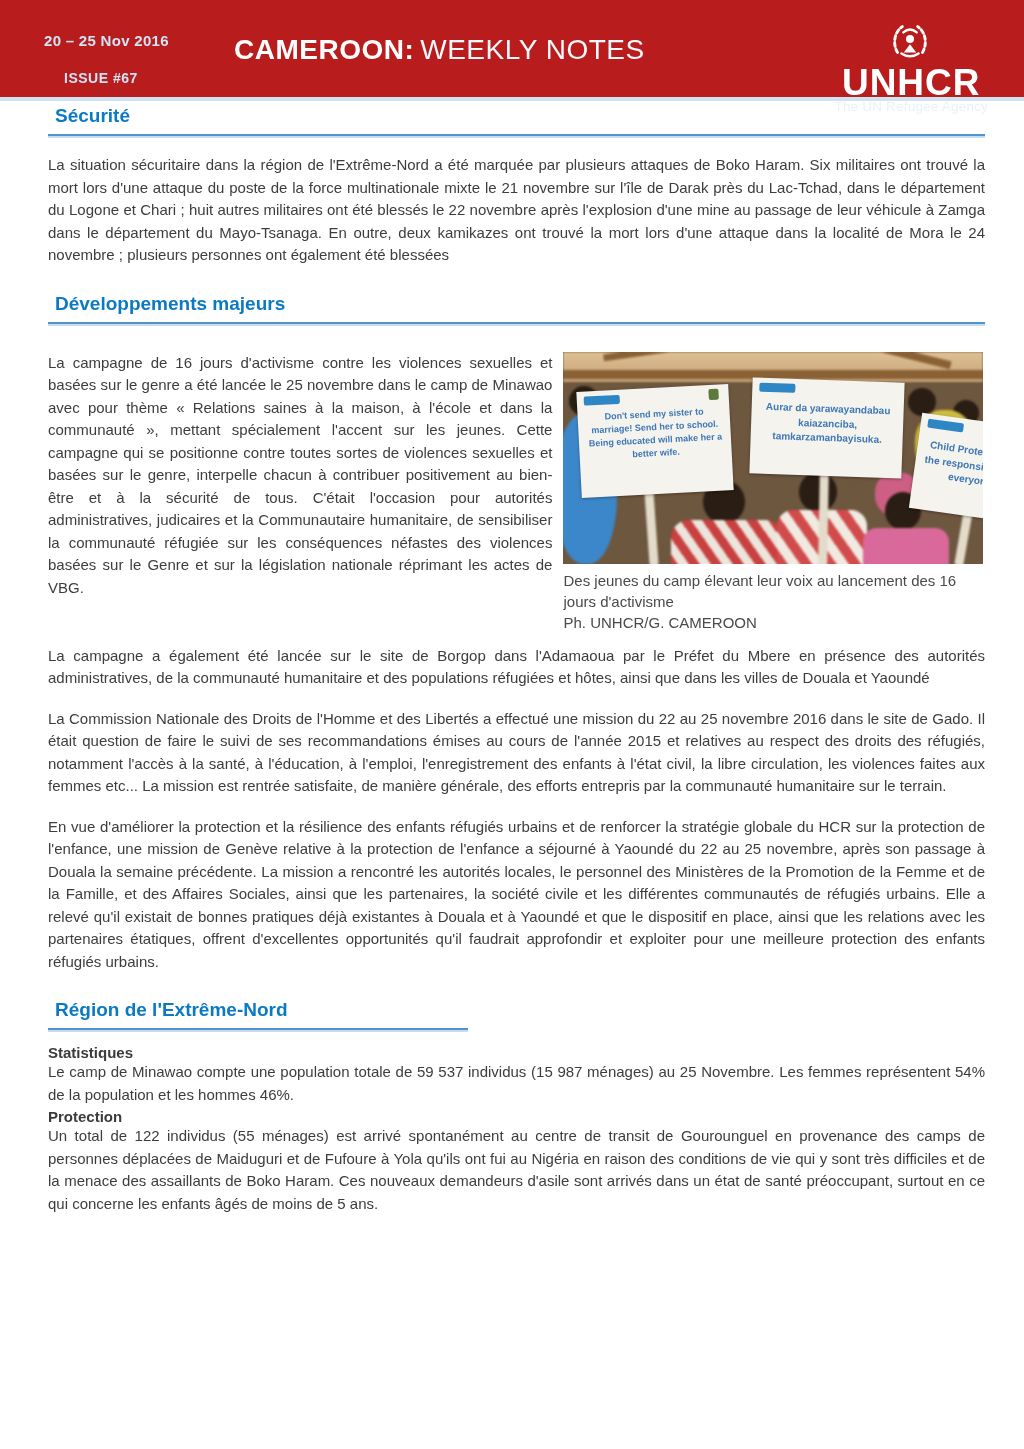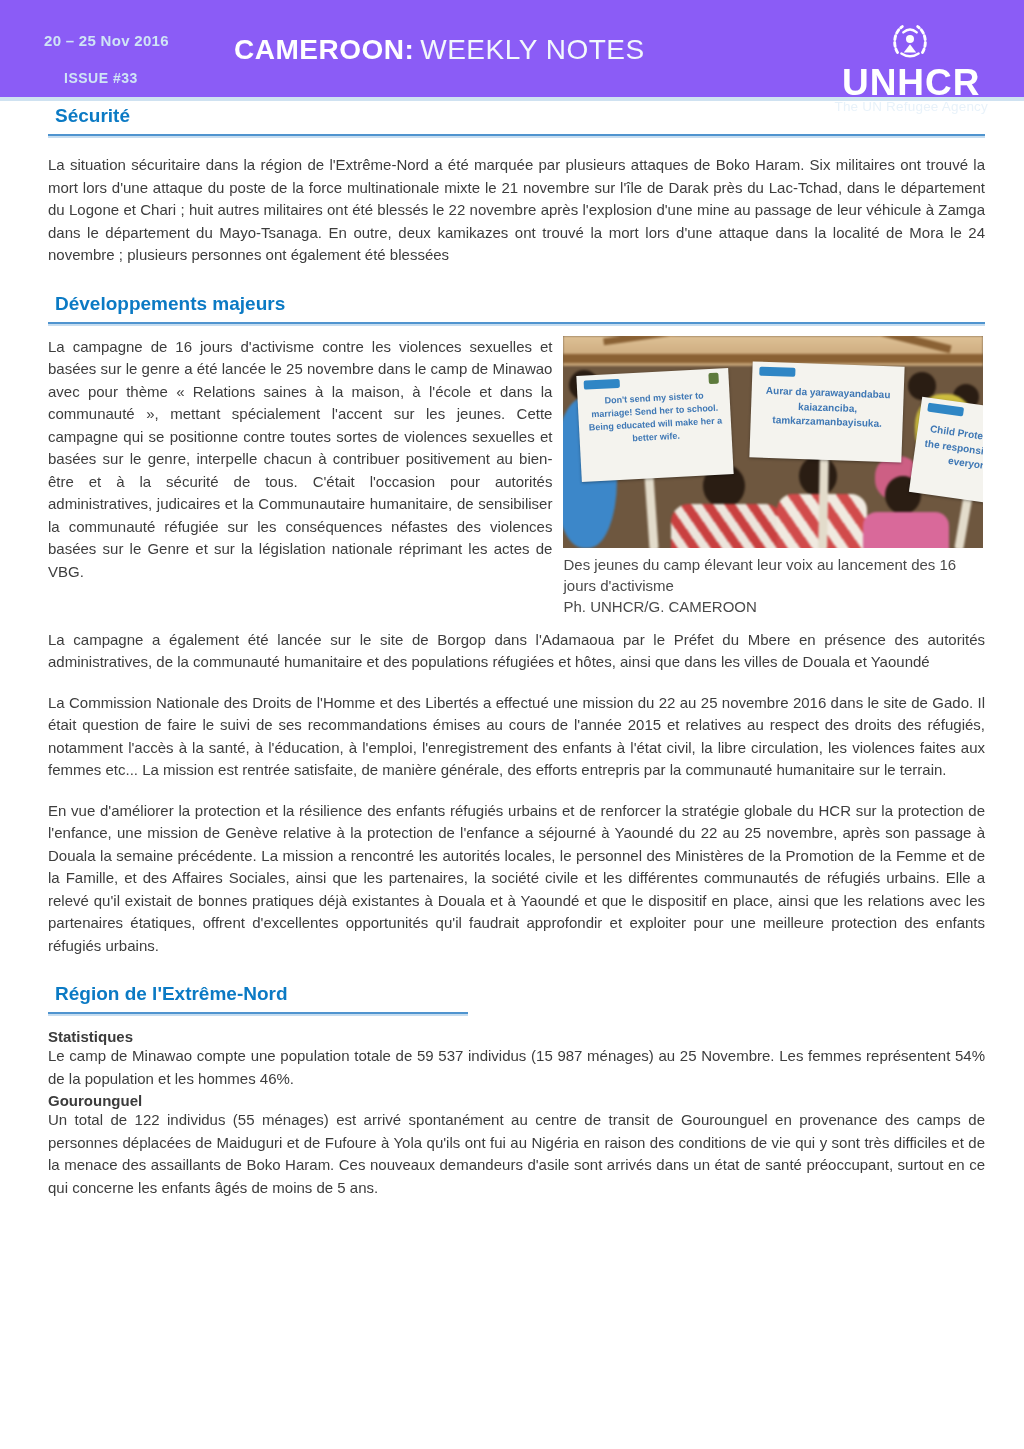--- a/index.html
+++ b/index.html
@@ -1,38 +1,38 @@
 <!DOCTYPE html>
 <html><head>
 <meta charset="utf-8">
 <style>
   html,body{margin:0;padding:0;background:#ffffff;width:1024px;height:1449px;overflow:hidden;
     font-family:"Liberation Sans", sans-serif;}
   
-  .hdr{position:relative;width:1024px;height:97px;background:#8b5cf6;border-bottom:4px solid #cfe2f1;}
+  .hdr{position:relative;width:1024px;height:97px;background:#b91c1c;border-bottom:4px solid #cfe2f1;}
   .hdr-date{position:absolute;left:44px;top:32px;color:#cfe4f6;font-size:15px;font-weight:bold;letter-spacing:.3px;}
   .hdr-issue{position:absolute;left:64px;top:70px;color:#cfe4f6;font-size:14px;font-weight:bold;letter-spacing:.5px;}
   .hdr-title{position:absolute;left:234px;top:34px;color:#ffffff;font-size:28px;letter-spacing:.5px;}
   .hdr-title .t-bold{font-weight:bold;}
   .hdr-title .t-reg{font-weight:normal;margin-left:6px;color:#f2f8fc;}
   .hdr-logo{position:absolute;right:36px;top:18px;text-align:left;color:#ffffff;}
   .logo-row{display:flex;align-items:center;flex-direction:column;}
   .emblem{width:46px;height:46px;display:inline-block;margin-right:2px;}
   .logo-text{font-size:37px;font-weight:bold;letter-spacing:1px;line-height:1;}
   .logo-tagline{font-size:13.5px;color:#e8f2fa;margin-top:-2px;letter-spacing:.2px;}
   
   .main{padding:4px 39px 0 48px;}
   h2.sec{color:#0b7ac4;font-size:19px;font-weight:bold;margin:0;padding:0 0 0 7px;}
   .rule{height:2px;background:#4f94cf;box-shadow:0 2px 0 #c6ddf0;margin-top:7px;}
   .rule.full{width:937px;}
   .rule.half{width:420px;}
   p.body{color:#3d3d3d;font-size:15px;line-height:22.5px;text-align:justify;margin:0;width:937px;}
   .gap-sm{height:12px;} .gap-md{height:18px;} .gap-lg{height:26px;}
   
-  .dev-row{display:flex;margin-top:12px;}
+  .dev-row{display:flex;margin-top:28px;}
   .dev-text{width:505px;color:#3d3d3d;font-size:15px;line-height:22.5px;text-align:justify;}
   .dev-photo-wrap{width:422px;margin-left:11px;}
   
   .photo{position:relative;width:420px;height:212px;overflow:hidden;background:#6e573f;}
   .ph-bg{position:absolute;inset:0;filter:blur(1.2px);}
   .ph-roof{position:absolute;left:0;top:0;width:100%;height:30px;background:linear-gradient(#dfc195,#c2a074);}
   .ph-beam{position:absolute;background:#8a6134;}
   .b1{left:0;top:18px;width:100%;height:9px;}
   .b2{left:230px;top:-10px;width:160px;height:8px;transform:rotate(14deg);}
   .b3{left:40px;top:-6px;width:120px;height:7px;transform:rotate(-8deg);}
@@ -51,21 +51,21 @@
   .s3 .sign-text{font-weight:bold;text-align:center;font-size:10px;margin-top:10px;}
   .ph-caption{color:#4a4a4a;font-size:15px;line-height:1.4;margin-top:6px;}
   
   h3.sub{color:#3b3b3b;font-size:15px;font-weight:bold;margin:14px 0 0 0;}
 </style>
 </head>
 <body>
 
 <div class="hdr">
   <div class="hdr-date">20 – 25 Nov 2016</div>
-  <div class="hdr-issue">ISSUE #33</div>
+  <div class="hdr-issue">ISSUE #67</div>
   <div class="hdr-title"><span class="t-bold">CAMEROON:</span><span class="t-reg">WEEKLY NOTES</span></div>
   <div class="hdr-logo">
     <div class="logo-row">
       <span class="emblem">
         <svg viewBox="0 0 48 48" width="46" height="46">
           <g fill="none" stroke="#ffffff" stroke-width="3" stroke-linecap="round">
             <path d="M11 36 C6 28 7 15 16 9" stroke-dasharray="4 3"></path>
             <path d="M37 36 C42 28 41 15 32 9" stroke-dasharray="4 3"></path>
             <path d="M17 15 Q24 9 31 15" stroke-width="2.5"></path>
             <path d="M15 37 Q24 43 33 37" stroke-width="2.5"></path>
@@ -150,16 +150,16 @@
   <p class="body">En vue d'améliorer la protection et la résilience des enfants réfugiés urbains et de renforcer la stratégie globale du HCR sur la protection de l'enfance, une mission de Genève relative à la protection de l'enfance a séjourné à Yaoundé du 22 au 25 novembre, après son passage à Douala la semaine précédente. La mission a rencontré les autorités locales, le personnel des Ministères de la Promotion de la Femme et de la Famille, et des Affaires Sociales, ainsi que les partenaires, la société civile et les différentes communautés de réfugiés urbains. Elle a relevé qu'il existait de bonnes pratiques déjà existantes à Douala et à Yaoundé et que le dispositif en place, ainsi que les relations avec les partenaires étatiques, offrent d'excellentes opportunités qu'il faudrait approfondir et exploiter pour une meilleure protection des enfants réfugiés urbains.</p>
 
   <div class="gap-lg"></div>
 
   <h2 class="sec">Région de l'Extrême-Nord</h2>
   <div class="rule half"></div>
 
   <h3 class="sub">Statistiques</h3>
   <p class="body">Le camp de Minawao compte une population totale de 59 537 individus (15 987 ménages) au 25 Novembre. Les femmes représentent 54% de la population et les hommes 46%.</p>
 
-  <h3 class="sub" style="margin-top:2px;">Gourounguel</h3>
+  <h3 class="sub" style="margin-top:2px;">Protection</h3>
   <p class="body">Un total de 122 individus (55 ménages) est arrivé spontanément au centre de transit de Gourounguel en provenance des camps de personnes déplacées de Maiduguri et de Fufoure à Yola qu'ils ont fui au Nigéria en raison des conditions de vie qui y sont très difficiles et de la menace des assaillants de Boko Haram. Ces nouveaux demandeurs d'asile sont arrivés dans un état de santé préoccupant, surtout en ce qui concerne les enfants âgés de moins de 5 ans.</p>
 
 </div>
 
 </body></html>

